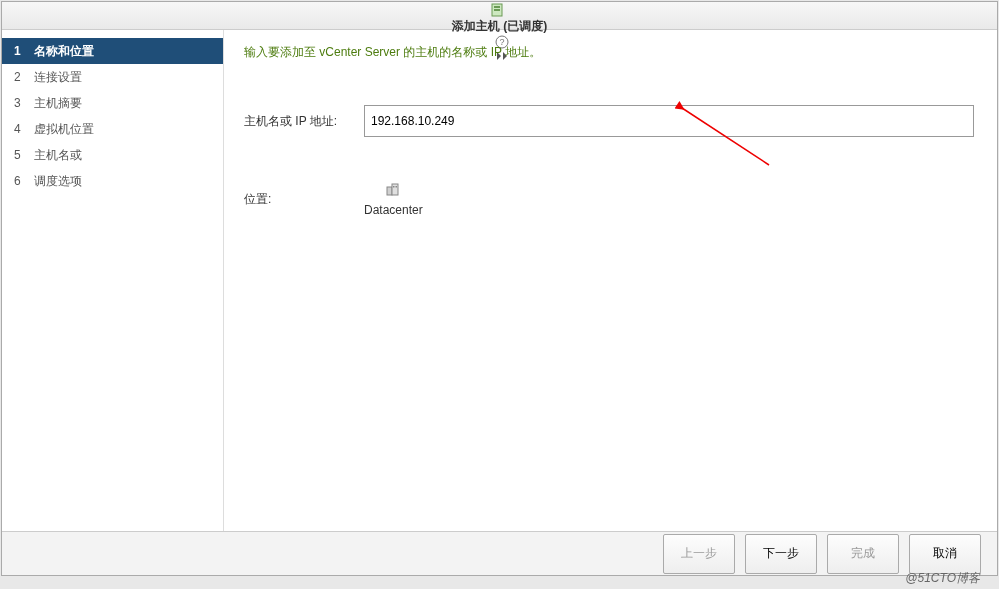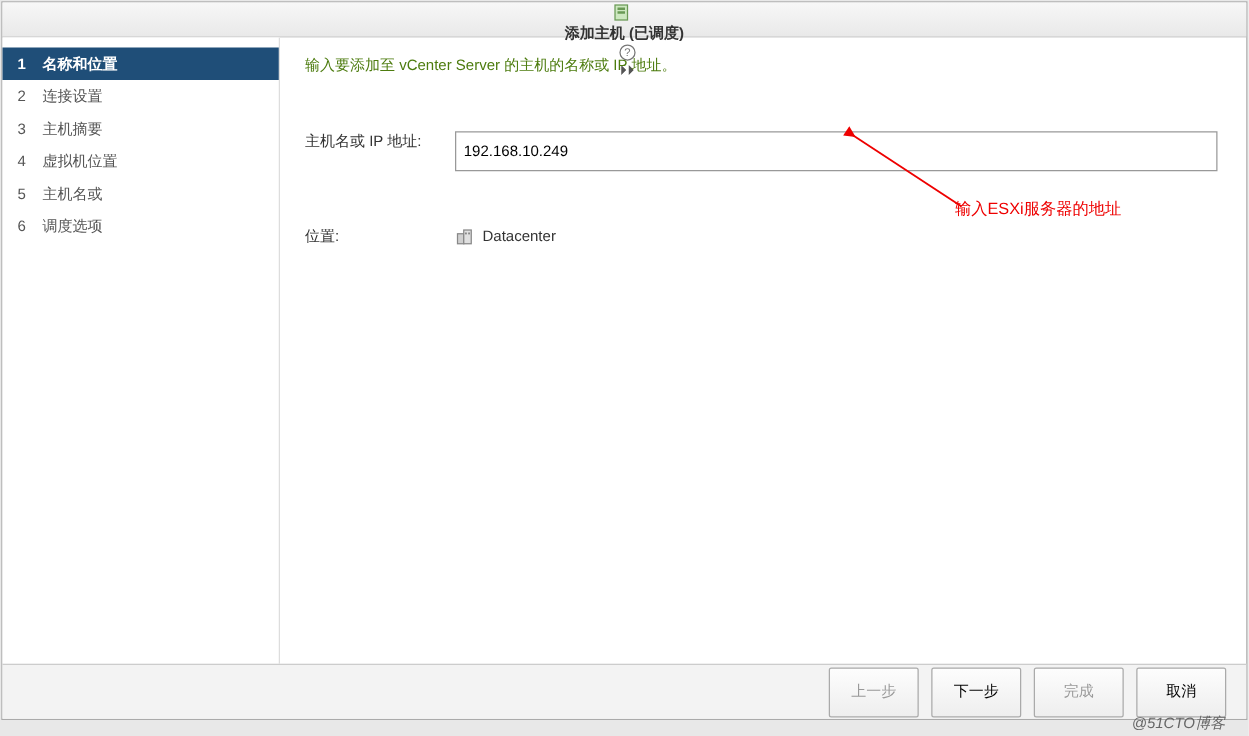--- a/index.html
+++ b/index.html
@@ -71,41 +71,42 @@
       margin-right: 6px;
     }
     .main {
       flex: 1;
       padding: 14px 20px;
       position: relative;
     }
     .instruction { color: #4d7c0f; margin-bottom: 14px; }
     .form-row {
       display: flex;
-      align-items: flex-start;
+      align-items: center;
       margin-bottom: 12px;
       margin-top: 44px;
     }
     .form-label {
       width: 120px;
       color: #333;
     }
     .form-input {
       flex: 1;
       height: 32px;
       border: 1px solid #999;
       padding: 2px 6px;
       font-size: 12px;
       max-width: 610px;
     }
     .loc-value {
       display: flex;
       align-items: center;
       gap: 6px;
       color: #333;
+      flex-direction: column;
     }
     .dc-icon { width: 16px; height: 16px; display:inline-flex; }
     .annotation {
       position: absolute;
       color: #e00;
       font-size: 13px;
       left: 540px;
       top: 128px;
     }
     .arrow-svg {
@@ -228,21 +229,20 @@
       </div>
 
       <svg class="arrow-svg" width="120" height="80">
         <defs>
           <marker id="ah" markerWidth="8" markerHeight="8" refX="2" refY="3" orient="auto">
             <path d="M6,0 L0,3 L6,6 Z" fill="#e00"></path>
           </marker>
         </defs>
         <line x1="95" y1="65" x2="8" y2="8" stroke="#e00" stroke-width="1.5" marker-end="url(#ah)"></line>
       </svg>
-      <div class="annotation">输入ESXi服务器的地址</div>
     </div>
   </div>
 
   <div class="footer">
     <button class="btn disabled">上一步</button>
     <button class="btn">下一步</button>
     <button class="btn disabled">完成</button>
     <button class="btn">取消</button>
   </div>
 </div>

